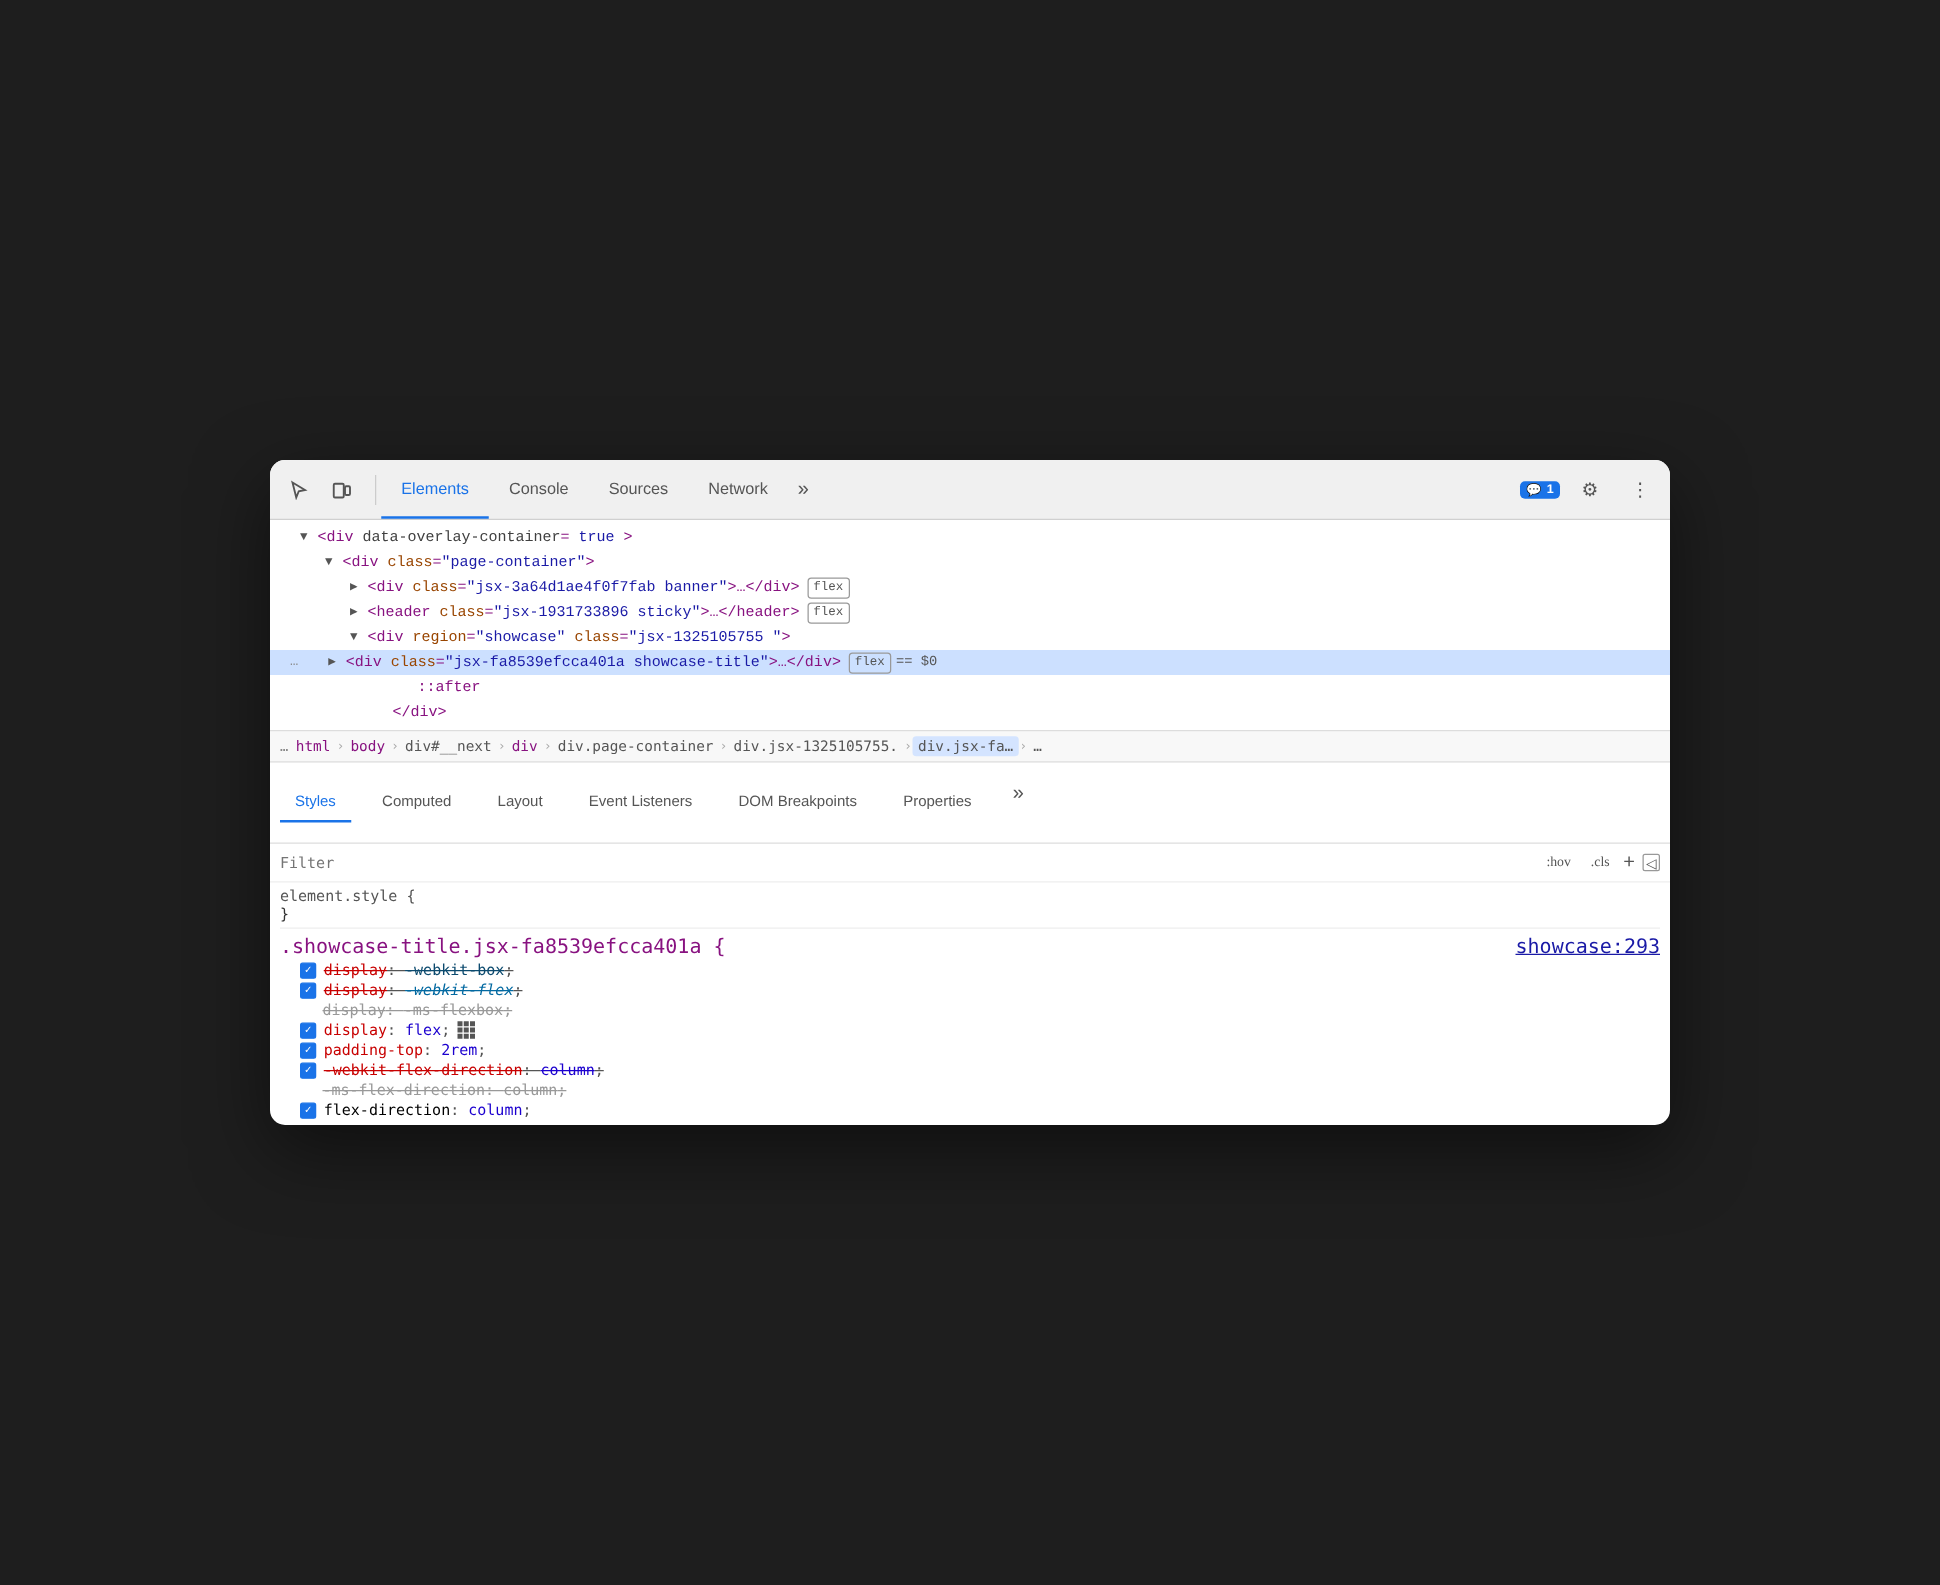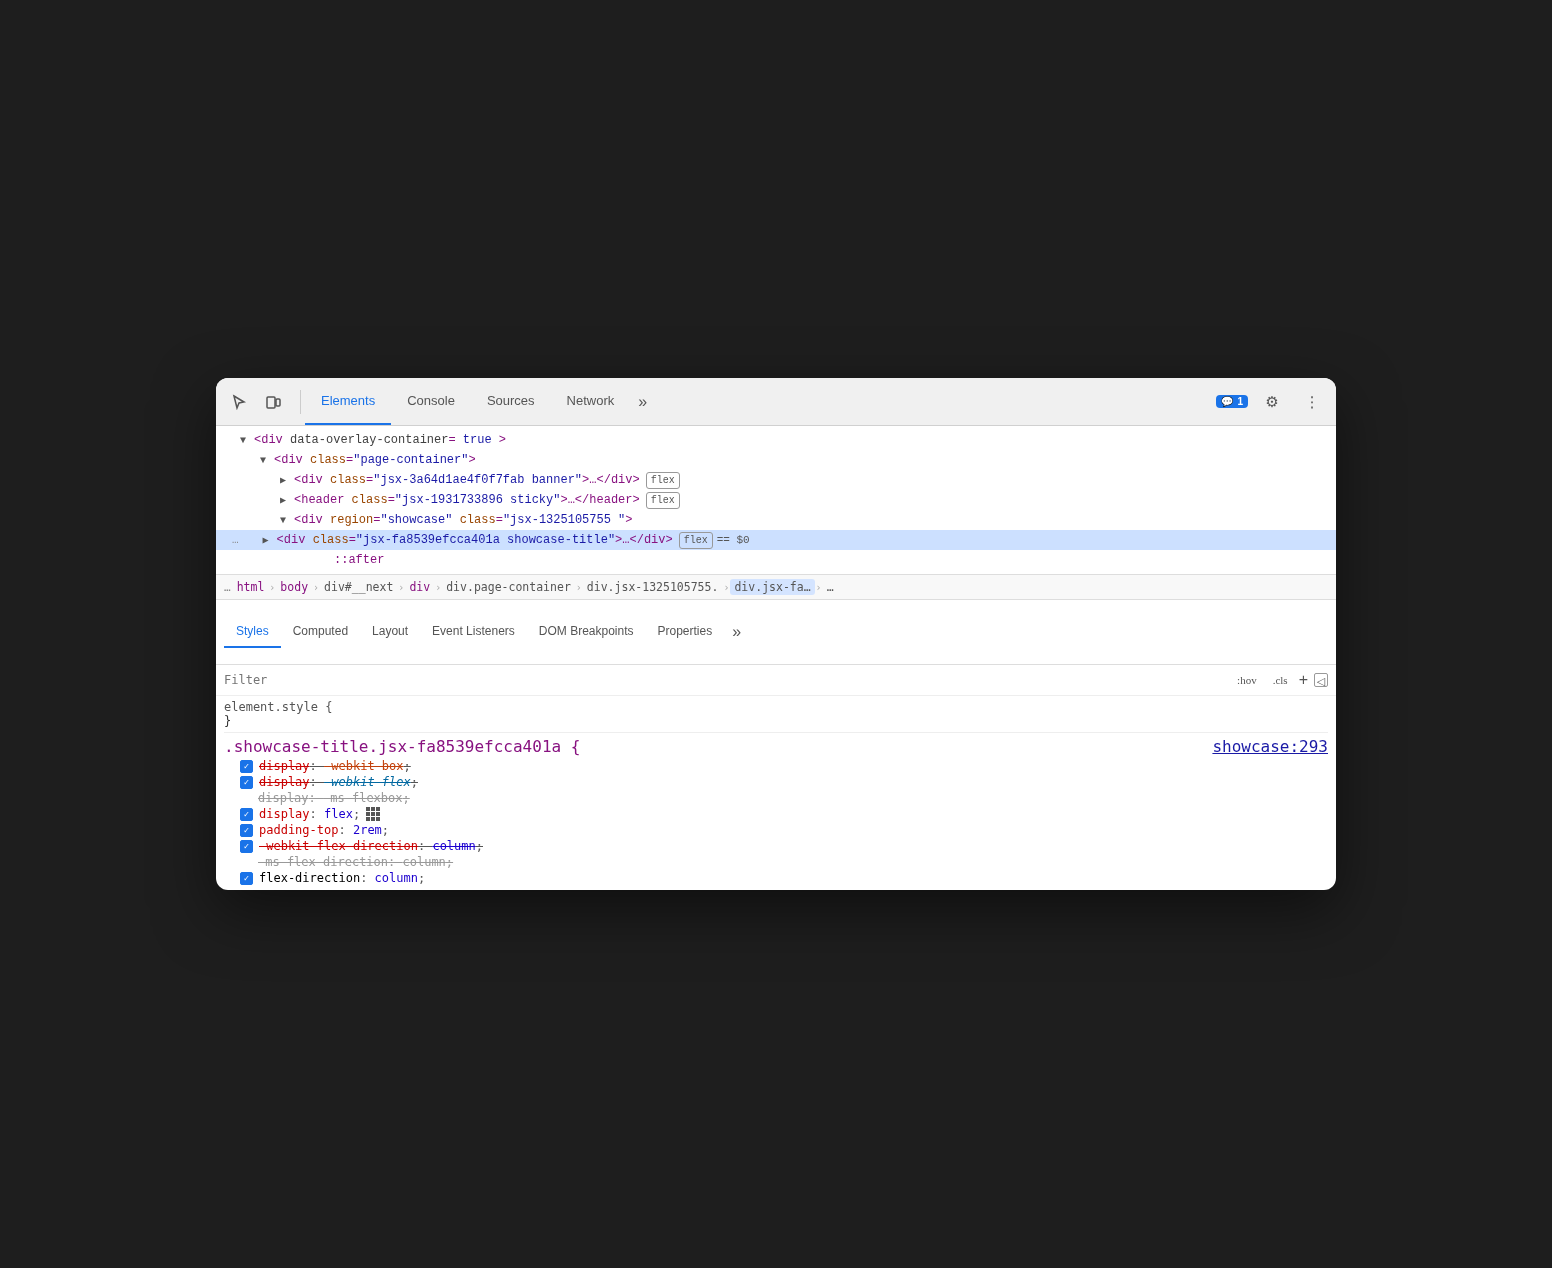--- a/index.html
+++ b/index.html
@@ -226,23 +226,23 @@
     .breadcrumb-sep {
       color: #aaa;
       margin: 0 1px;
       font-size: 10px;
     }
     .breadcrumb-item.tag-item { color: #881280; }
     .breadcrumb-item.class-item { color: #555; }
 
     .styles-tabs {
       display: flex;
-      align-items: center;
       border-bottom: 1px solid #ddd;
       padding: 16px 8px;
+      gap: 13px;
     }
 
     .styles-tab {
       padding: 8px 12px;
       font-size: 12px;
       cursor: pointer;
       color: #555;
       border-bottom: 2px solid transparent;
       white-space: nowrap;
     }
@@ -442,20 +442,25 @@
         <span class="flex-badge">flex</span>
         <span class="equals-badge">== $0</span>
       </div>
 
       <div class="tree-line">
         <span class="tree-indent" style="padding-left:88px;"></span>
         <span class="arrow" style="width:14px;"></span>
         <span class="pseudo">::after</span>
       </div>
 
+      <div class="tree-line">
+        <span class="tree-indent" style="padding-left:68px;"></span>
+        <span class="arrow" style="width:14px;"></span>
+        <span class="tag">&lt;/div&gt;</span>
+      </div>
 
     </div>
   </div>
 
   <div class="breadcrumb-bar">
     <span class="breadcrumb-dots">…</span>
     <span class="breadcrumb-item tag-item">html</span>
     <span class="breadcrumb-sep">›</span>
     <span class="breadcrumb-item tag-item">body</span>
     <span class="breadcrumb-sep">›</span>
@@ -508,21 +513,21 @@
     <div>
       <div style="font-family:'Menlo',monospace;font-size:16px; margin-bottom:2px;">
         <span style="color:#881280;">.showcase-title.jsx-fa8539efcca401a {</span>
         <span class="css-file-ref">showcase:293</span>
       </div>
 
       <div class="css-property-line">
         <div class="css-checkbox"></div>
         <span style="color:#c80000; text-decoration:line-through;">display</span>
         <span style="color:#555; text-decoration:line-through;">:&nbsp;</span>
-        <span style="color:#c2410c; text-decoration:line-through;">-webkit-box</span>
+        <span style="color:#0c4a6e; text-decoration:line-through;">-webkit-box</span>
         <span style="color:#555; text-decoration:line-through;">;</span>
       </div>
 
       <div class="css-property-line">
         <div class="css-checkbox"></div>
         <span style="color:#c80000; text-decoration:line-through;">display</span>
         <span style="color:#555; text-decoration:line-through;">:&nbsp;</span>
         <span style="color:#0369a1; text-decoration:line-through;font-style:italic;">-webkit-flex</span>
         <span style="color:#555; text-decoration:line-through;">;</span>
       </div>

